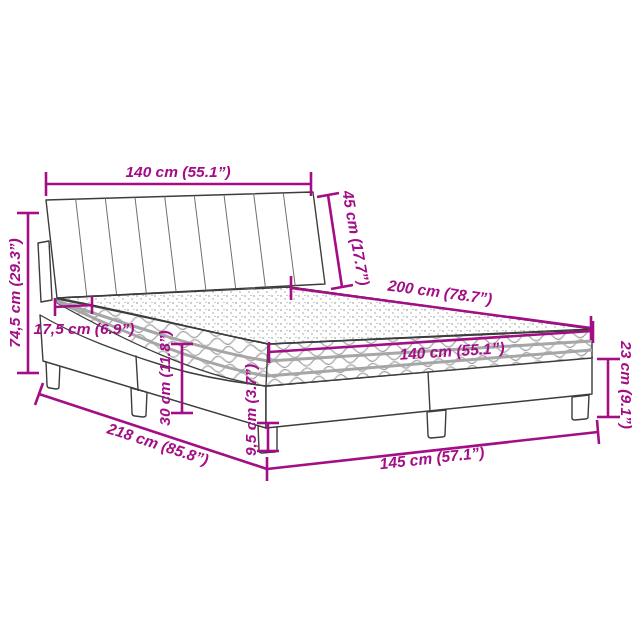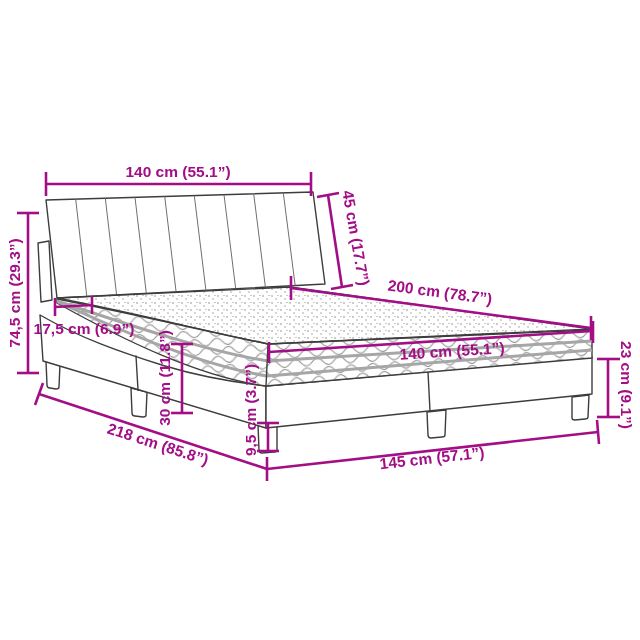--- a/index.html
+++ b/index.html
@@ -1,16 +1,16 @@
 <!DOCTYPE html>
 <html><head>
 <meta charset="utf-8">
 <style>
   html,body{margin:0;padding:0;background:#ffffff;}
-  .stage{width:640px;height:640px;position:relative;overflow:hidden;background:#fff;}
+  .stage{width:640px;height:640px;position:relative;overflow:hidden;background:#fff;font-style:italic;}
   svg{display:block;}
   .face{fill:#ffffff;stroke:#3d3d3d;stroke-width:1.4;stroke-linejoin:round;}
   .ln{fill:none;stroke:#3d3d3d;stroke-width:1.4;stroke-linecap:round;stroke-linejoin:round;}
   .thin{fill:none;stroke:#6f6f6f;stroke-width:1;}
   .tape{fill:none;stroke:#a6a6a6;stroke-width:3;}
   .dl{stroke:#a30e87;stroke-width:2.6;fill:none;stroke-linecap:butt;}
   .dim{font-family:"Liberation Sans","DejaVu Sans",sans-serif;font-weight:700;font-size:15.5px;fill:#a30e87;}
 </style>
 </head>
 <body>

